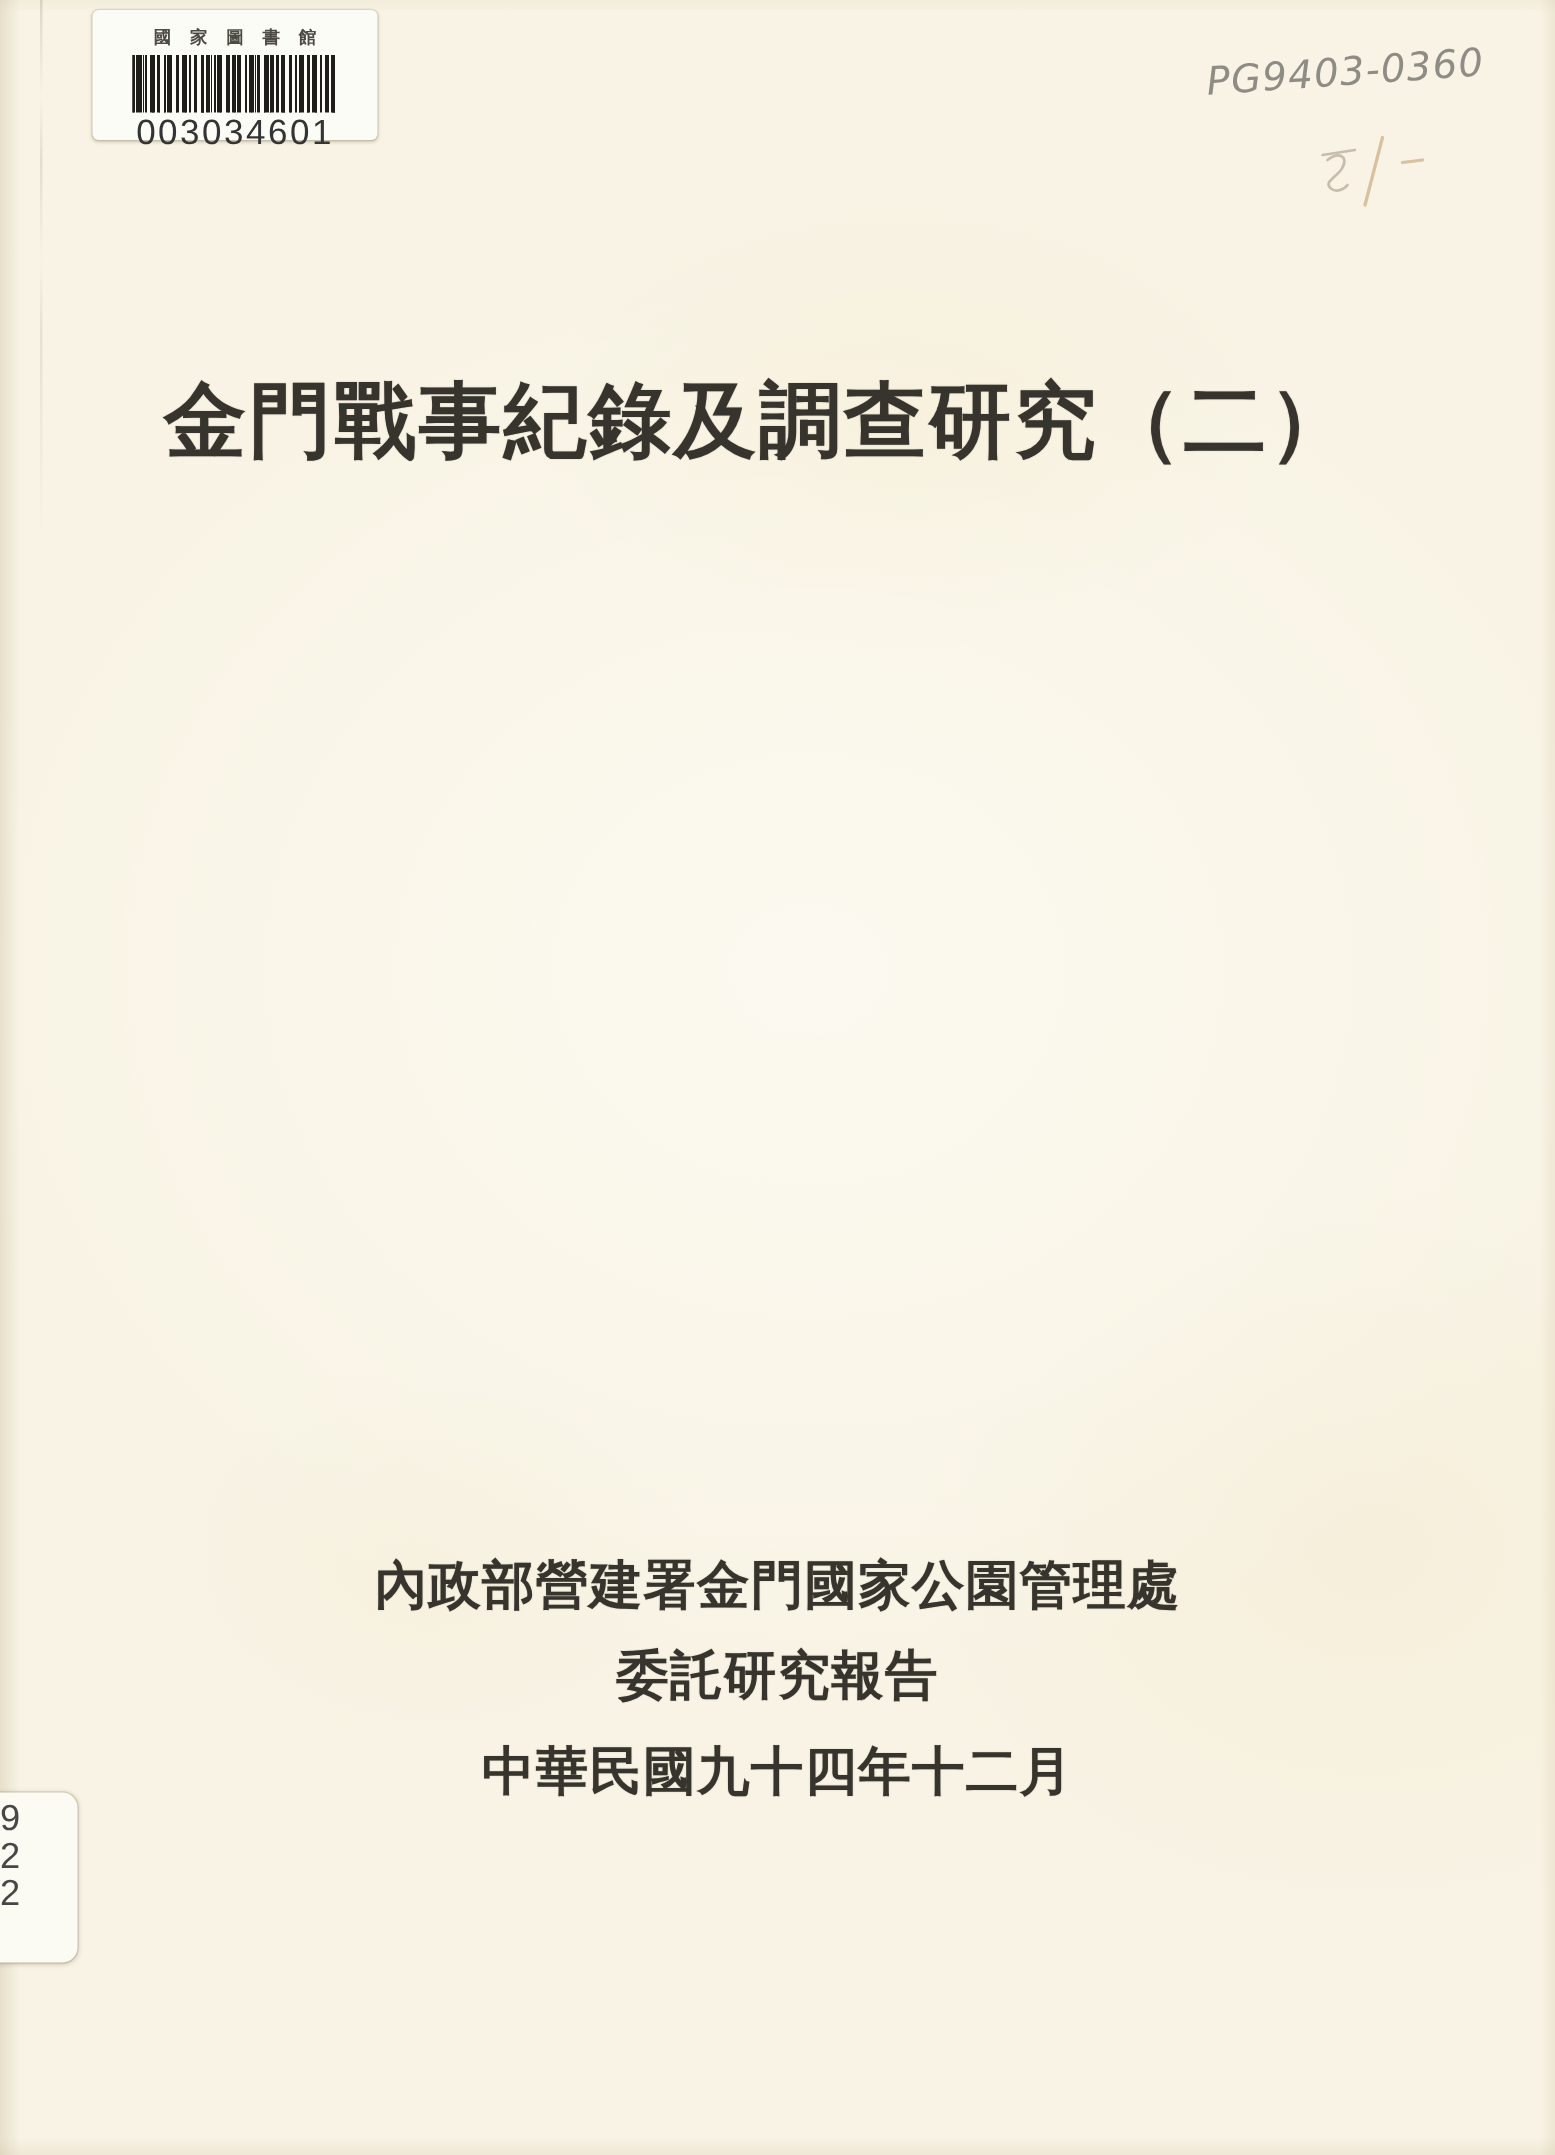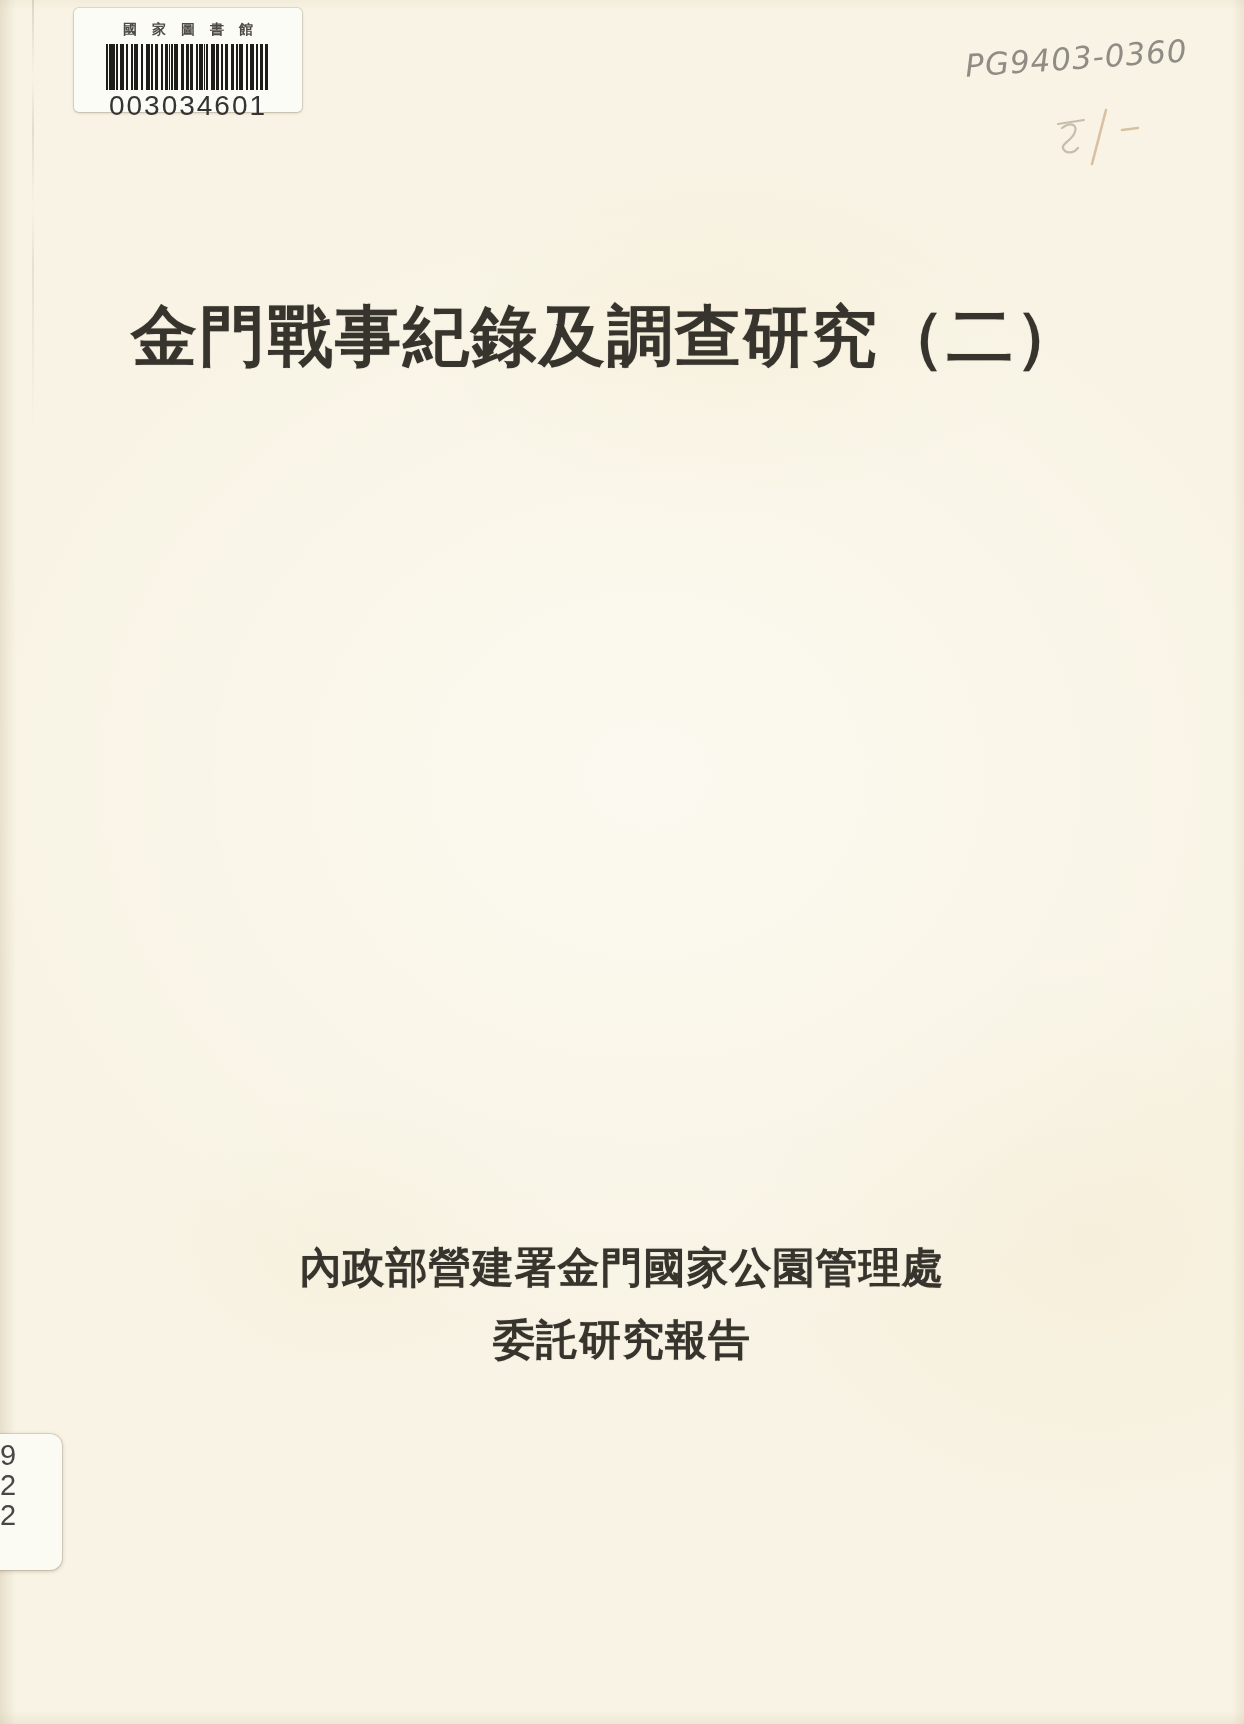--- a/index.html
+++ b/index.html
@@ -157,20 +157,21 @@
     <path d="M14,22 c9,-7 17,-3 12,6 c-4,8 -16,11 -9,17 c4,3 10,1 13,-3" fill="none" stroke="#a79a88" stroke-width="2.2" stroke-linecap="round"></path>
     <path d="M10,18 l26,-4" fill="none" stroke="#a79a88" stroke-width="2" stroke-linecap="round"></path>
     <path d="M58,4 L44,58" fill="none" stroke="#c59f76" stroke-width="2.6" stroke-linecap="round"></path>
     <path d="M74,24 L90,22" fill="none" stroke="#c59f76" stroke-width="2.6" stroke-linecap="round"></path>
   </svg>
 
   <h1 class="title">金門戰事紀錄及調查研究（二）</h1>
 
   <div class="pub-line pub-line-1">內政部營建署金門國家公園管理處</div>
   <div class="pub-line pub-line-2">委託研究報告</div>
+  <div class="pub-line pub-line-3">中華民國九十四年十二月</div>
 
   <div class="spine-label">
     <div class="spine-digits">
       <div class="spine-digit">9</div>
       <div class="spine-digit">2</div>
       <div class="spine-digit">2</div>
     </div>
   </div>
 
 </div>

